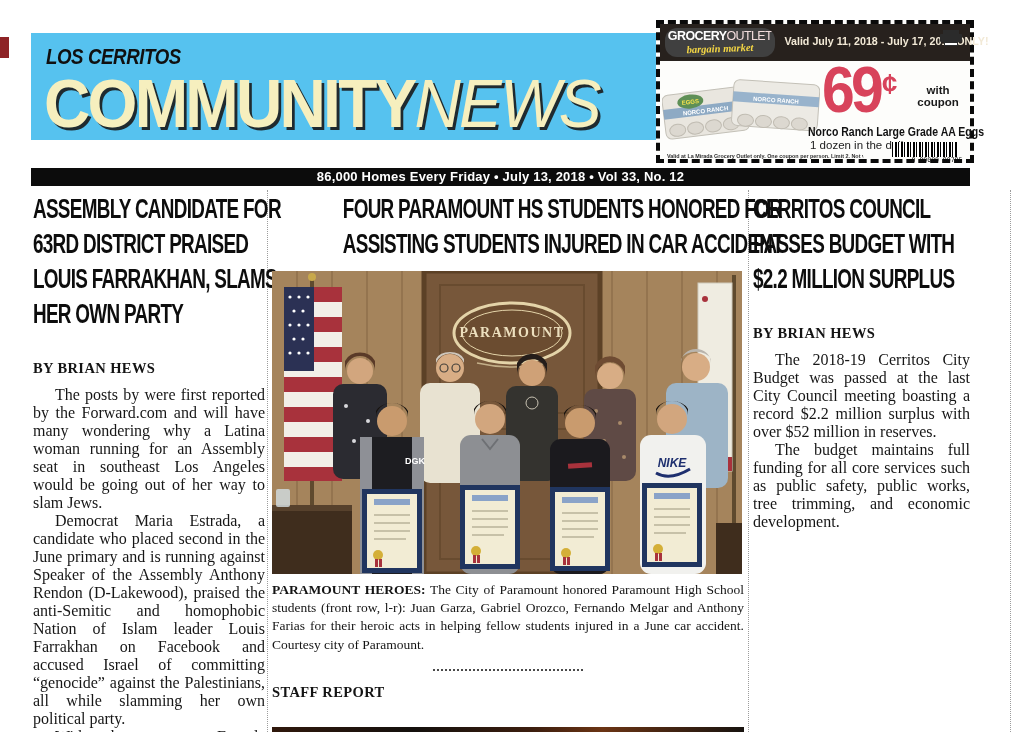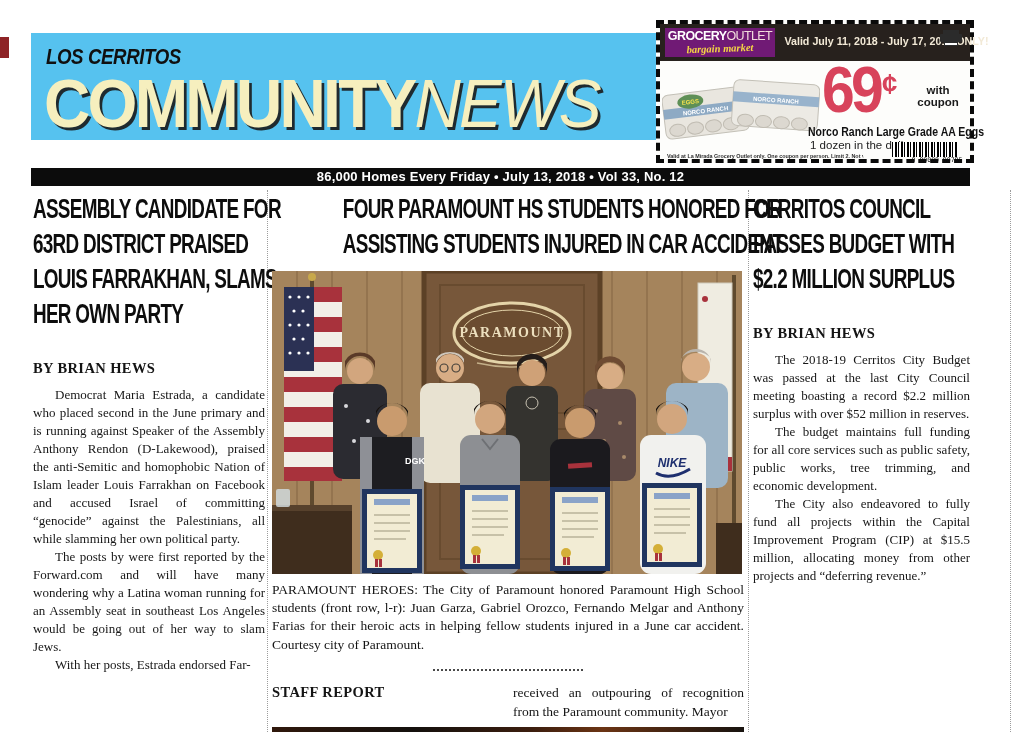--- a/index.html
+++ b/index.html
@@ -38,21 +38,21 @@
   .left-tab { position:absolute; left:0; top:37px; width:9px; height:21px; background:#8e2326; }
 
   
   .coupon {
     position:absolute; left:656px; top:20px; width:318px; height:143px;
     background:#fdfdfb; border:4px dashed #0a0a0a;
   }
   .coupon-header { position:absolute; left:0; right:0; top:0; height:37px; background:#27211d; }
   .logo-box {
     position:absolute; left:5px; top:4px; width:110px; height:29px;
-    background:#701a75; text-align:center; overflow:hidden;
+    background:#404040; text-align:center; overflow:hidden;border-radius:12px;
   }
   .logo-line { font-family:"Liberation Sans",sans-serif; font-size:12.5px; line-height:13px;
     color:#fff; font-weight:700; letter-spacing:-0.6px; margin-top:2px; white-space:nowrap; }
   .logo-line .lighter { font-weight:400; color:#f3dede; }
   .logo-tagline { font-family:"Liberation Serif",serif; font-style:italic; font-weight:700;
     font-size:10.5px; line-height:11px; color:#f6d844; transform:rotate(-2deg); }
   .validity {
     position:absolute; left:118px; right:8px; top:11px; text-align:center;
     font-family:"Liberation Sans",sans-serif; font-weight:700; font-size:11.5px;
     color:#f2e9d6; white-space:nowrap; transform:scaleX(0.93); transform-origin:50% 0;
@@ -115,27 +115,27 @@
   .headline { font-family:"Liberation Sans",sans-serif; font-weight:700; color:#0d0d0d; }
   .hl-line { white-space:nowrap; font-size:27px; line-height:35px; letter-spacing:-1px; }
   .hl-left-wrap, .hl-right-wrap { transform:scaleX(0.7); transform-origin:0 0; }
   .hl-center-wrap { transform:scaleX(0.7); transform-origin:50% 0; text-align:center; }
 
   .byline {
     font-family:"Liberation Serif",serif; font-weight:700; font-size:14.5px;
     letter-spacing:0.4px; margin-top:28px; margin-bottom:9px;
   }
   .bodytext p {
-    font-size:13px; line-height:18px; text-align:justify; text-indent:22px; color:#161616;
+    font-size:16px; line-height:18px; text-align:justify; text-indent:22px; color:#161616;
   }
 
   .photo-frame { margin-top:9px; width:470px; height:303px; overflow:hidden; background:#15803d; }
 
   .caption { margin-top:7px; font-size:13.5px; line-height:18.2px; text-align:justify; }
-  .caption .lead { font-weight:400; }
+  .caption .lead { font-weight:700; }
 
   .dots-divider { margin:15px auto 12px auto; width:150px; height:0; border-top:2px dotted #4a4a4a; }
 
   .staff-row { display:flex;justify-content:space-between; }
   .staff-left { width:225px; }
   .staff-label { font-family:"Liberation Serif",serif; font-weight:700; font-size:14.5px; letter-spacing:0.4px; }
   .staff-right { width:231px; margin-left:16px; font-size:13.5px; line-height:19px; text-align:justify; }
 
   .cutoff-line { display:block; }
   .bottom-strip {
@@ -216,22 +216,22 @@
 
 <div class="col col-left">
   <div class="headline hl-left-wrap">
     <div class="hl-line">ASSEMBLY CANDIDATE FOR</div>
     <div class="hl-line">63RD DISTRICT PRAISED</div>
     <div class="hl-line">LOUIS FARRAKHAN, SLAMS</div>
     <div class="hl-line">HER OWN PARTY</div>
   </div>
   <div class="byline">BY BRIAN HEWS</div>
   <div class="bodytext">
+    <p>The posts by were first reported by the Forward.com and will have many wondering why a Latina woman running for an Assembly seat in southeast Los Angeles would be going out of her way to slam Jews.</p>
     <p>Democrat Maria Estrada, a candidate who placed second in the June primary and is running against Speaker of the Assembly Anthony Rendon (D-Lakewood), praised the anti-Semitic and homophobic Nation of Islam leader Louis Farrakhan on Facebook and accused Israel of committing “genocide” against the Palestinians, all while slamming her own political party.</p>
-    <p>The posts by were first reported by the Forward.com and will have many wondering why a Latina woman running for an Assembly seat in southeast Los Angeles would be going out of her way to slam Jews.</p>
     <p>
         <span class="cutoff-line" style="text-indent:22px;">With her posts, Estrada endorsed Far-</span>
       </p>
   </div>
 </div>
 
 <div class="col col-center">
   <div class="headline hl-center-wrap">
     <div class="hl-line">FOUR PARAMOUNT HS STUDENTS HONORED FOR</div>
     <div class="hl-line">ASSISTING STUDENTS INJURED IN CAR ACCIDENT</div>
@@ -428,31 +428,29 @@
   <div class="caption">
     <span class="lead">PARAMOUNT HEROES:</span><span> The City of Paramount honored Paramount High School students (front row, l-r): Juan Garza, Gabriel Orozco, Fernando Melgar and Anthony Farias for their heroic acts in helping fellow students injured in a June car accident. Courtesy city of Paramount.</span>
   </div>
 
   <div class="dots-divider"></div>
 
   <div class="staff-row">
     <div class="staff-left">
       <span class="staff-label">STAFF REPORT</span>
     </div>
-    <div class="staff-right">received an outpouring of recognition from the Paramount community. Mayor</div>
   </div>
 </div>
 
 <div class="col col-right">
   <div class="headline hl-right-wrap">
     <div class="hl-line">CERRITOS COUNCIL</div>
     <div class="hl-line">PASSES BUDGET WITH</div>
     <div class="hl-line">$2.2 MILLION SURPLUS</div>
   </div>
   <div class="byline">BY BRIAN HEWS</div>
   <div class="bodytext">
     <p>The 2018-19 Cerritos City Budget was passed at the last City Council meeting boasting a record $2.2 million surplus with over $52 million in reserves.</p>
     <p>The budget maintains full funding for all core services such as public safety, public works, tree trimming, and economic development.</p>
-    <p>The City also endeavored to fully fund all projects within the Capital Improvement Program (CIP) at $15.5 million, allocating money from other projects and “deferring revenue.”</p>
   </div>
 </div>
 
 <div class="bottom-strip"></div>
 
 </body></html>

